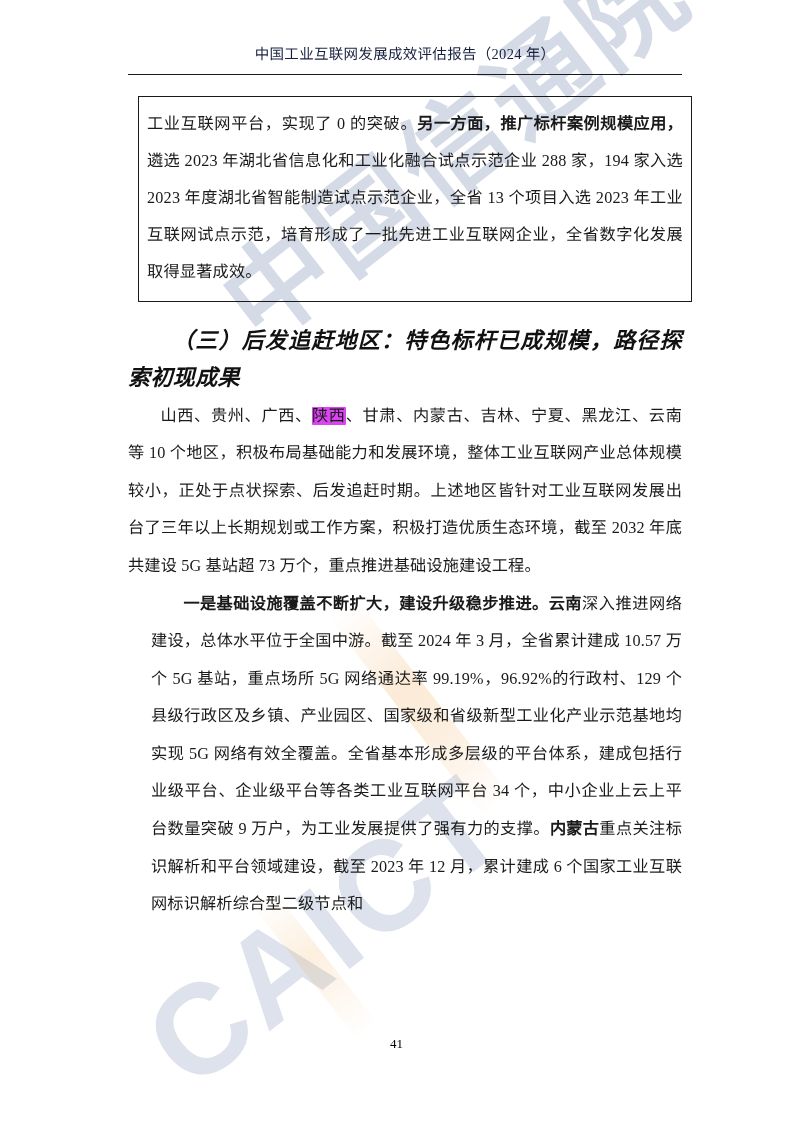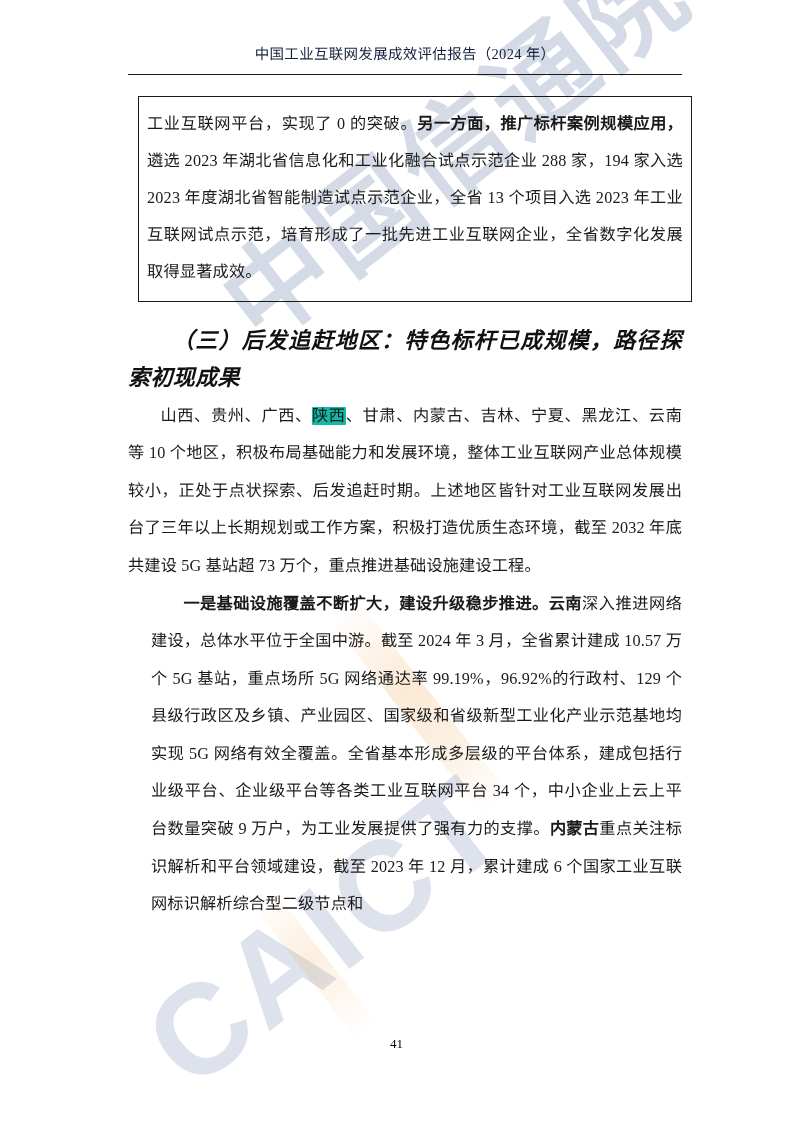--- a/index.html
+++ b/index.html
@@ -173,21 +173,21 @@
     margin-left: 23px;
   }
 
   
   b.hei {
     font-family: "Liberation Sans", "DejaVu Sans", sans-serif;
     font-weight: 700;
     letter-spacing: 0;
   }
   .hl {
-    background: #14b8a6;
+    background: #d946ef;
     border-radius: 1px;
   }
 
   
   .page-number {
     position: absolute;
     left: 0;
     top: 1036px;
     width: 793px;
     text-align: center;

